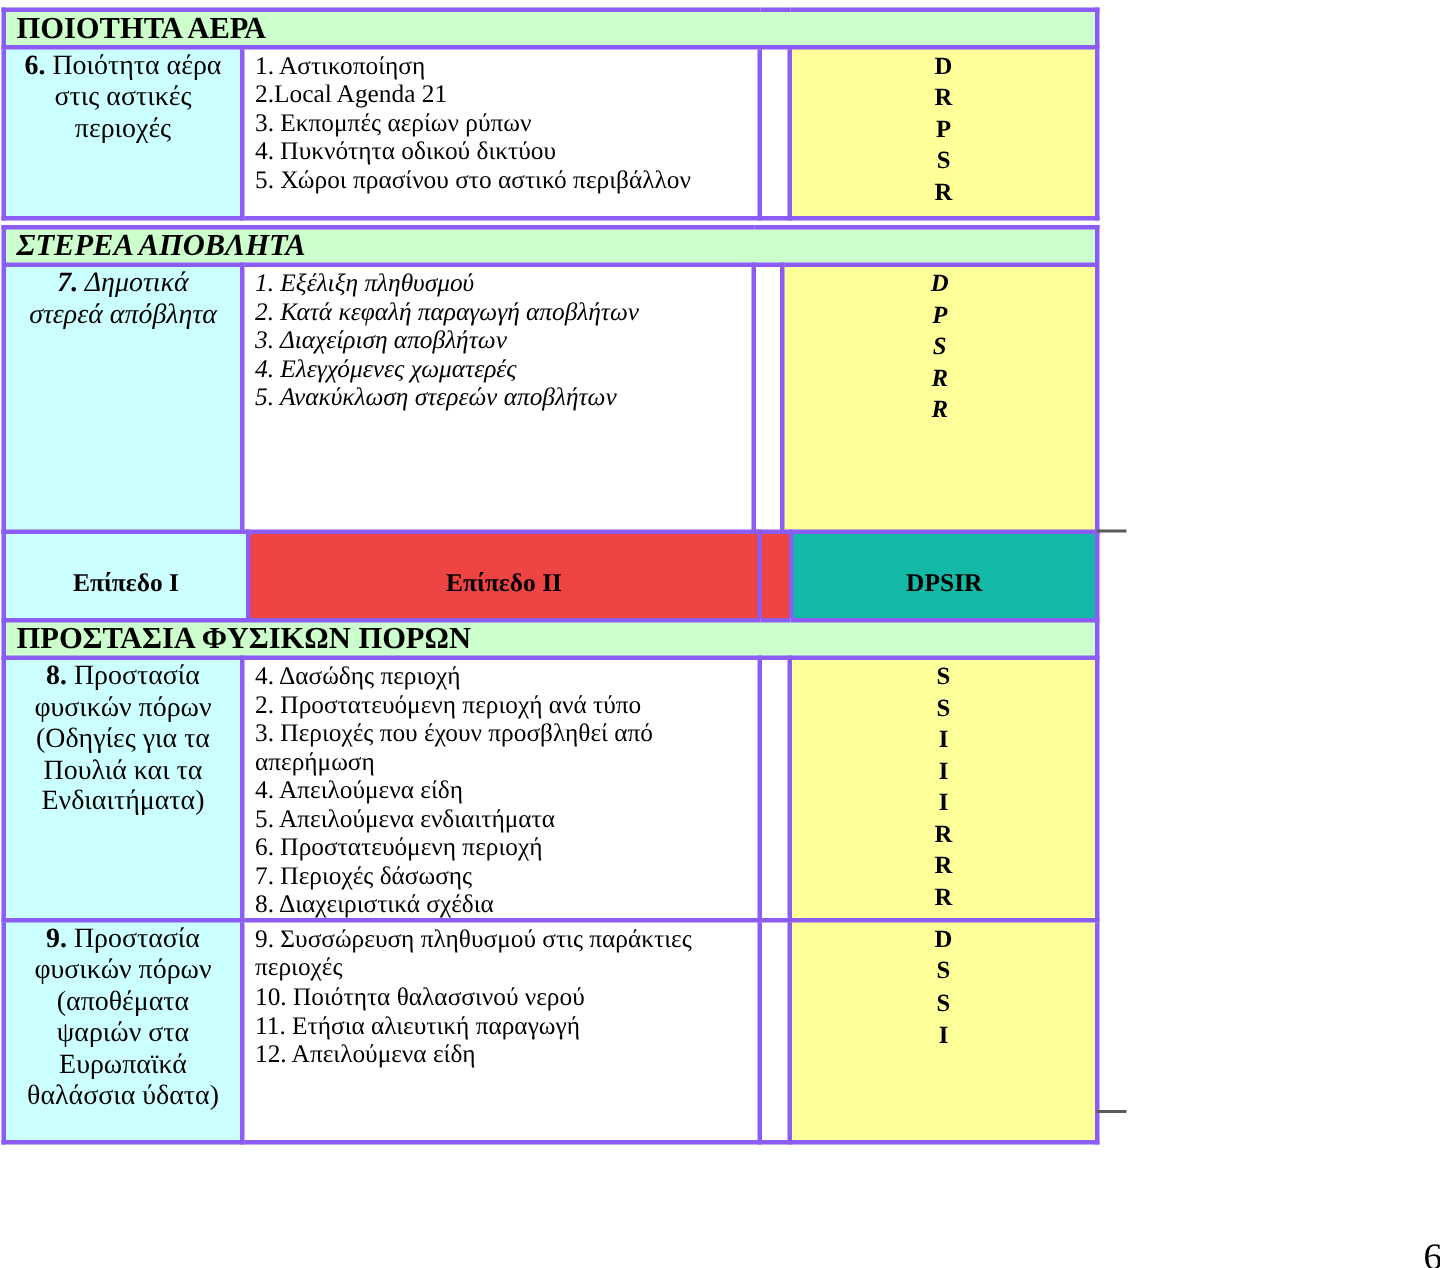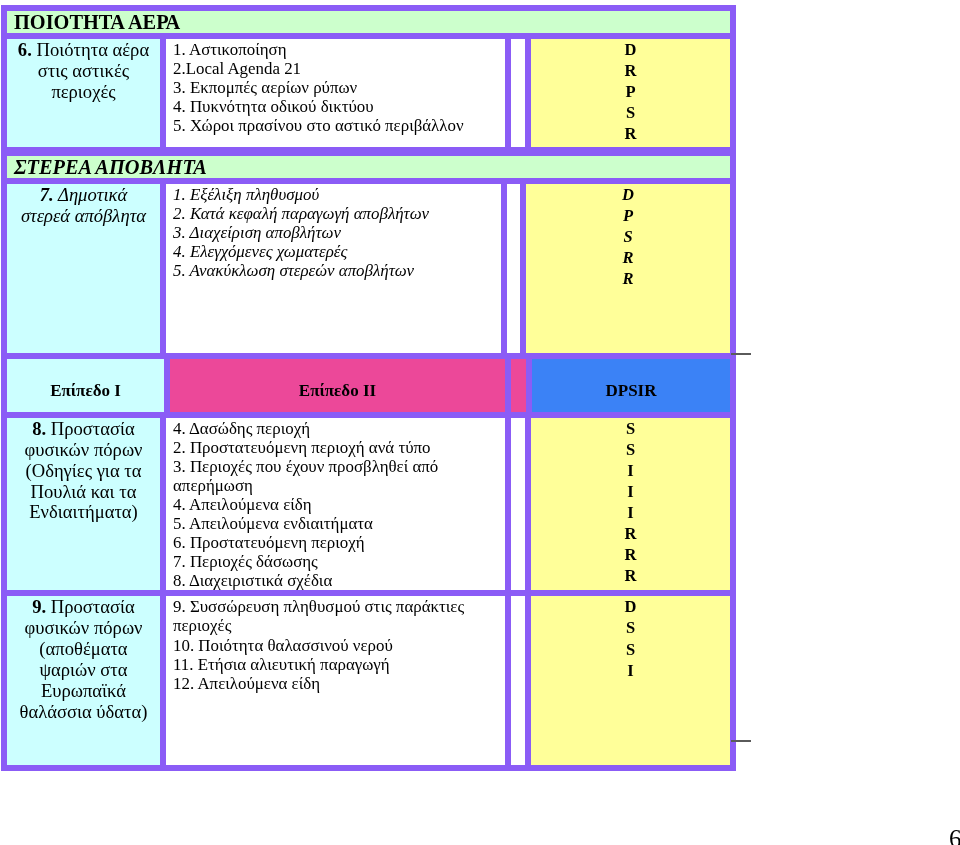--- a/index.html
+++ b/index.html
@@ -2,34 +2,34 @@
 <html><head>
 <meta charset="utf-8">
 <style>
   html,body{margin:0;padding:0;}
   body{width:960px;height:845px;background:#fff;color:#000;
        font-family:"Liberation Serif",serif;overflow:hidden;position:relative;}
   .slide{position:absolute;inset:0;width:960px;height:845px;transform:translateZ(0);}
 
   
   .tbl{position:absolute;border-collapse:collapse;table-layout:fixed;}
-  .tbl td{padding:0;vertical-align:top;border:6px solid #8b5cf6;box-sizing:border-box;}
+  .tbl td{padding:0;vertical-align:top;border:3px solid #8b5cf6;box-sizing:border-box;}
 
   .tbl td.hdr{background:#ccffcc;font-weight:bold;font-size:20.35px;line-height:22px;
        padding:0 0 0 7px;vertical-align:middle;height:22px;}
   .tbl td.c-ind{background:#ccffff;text-align:center;font-size:18.6px;line-height:20.85px;
          padding:1px 9px 0 9px;}
   .tbl td.c-list{background:#fff;font-size:16.9px;line-height:19.05px;padding:1px 8px 0 7px;margin-left:24px;}
   .tbl td.c-gap{background:#fff;}
   .tbl td.c-dps{background:#ffff99;text-align:center;font-size:16.5px;line-height:21.05px;
          padding-top:0px;font-weight:bold;}
   .tbl td.lvl{font-size:17px;font-weight:bold;text-align:center;vertical-align:middle;padding-top:10px;}
   .lvl.a{background:#ccffff;}
-  .lvl.b{background:#ec4899;}
-  .lvl.c{background:#3b82f6;}
+  .lvl.b{background:#ef4444;}
+  .lvl.c{background:#14b8a6;}
 
   #t1{left:1px;top:5px;width:729px;}
   #t1b{left:1px;top:150px;width:729px;font-style:italic;}
   #t1b td{border-bottom:none;}
   #t2{left:1px;top:353px;width:729px;height:59px;}
   #t2 td{border-bottom:none;}
   #t3{left:1px;top:412px;width:729px;}
 
   
   #t1 tr:nth-child(1) td{height:24px}
@@ -140,20 +140,23 @@
 
   <table class="tbl" id="t3">
     <colgroup>
         <col style="width:159px">
         <col style="width:345px">
         <col style="width:20px">
         <col style="width:205px">
       </colgroup>
     <tbody>
       <tr>
+        <td class="hdr" colspan="4">ΠΡΟΣΤΑΣΙΑ ΦΥΣΙΚΩΝ ΠΟΡΩΝ</td>
+      </tr>
+      <tr>
         <td class="c-ind">
           <b>8.</b>
           <span>Προστασία φυσικών πόρων (Οδηγίες για τα Πουλιά και τα Ενδιαιτήματα)</span>
         </td>
         <td class="c-list">
             <div>4. Δασώδης περιοχή</div>
             <div>2. Προστατευόμενη περιοχή ανά τύπο</div>
             <div>3. Περιοχές που έχουν προσβληθεί από απερήμωση</div>
             <div>4. Απειλούμενα είδη</div>
             <div>5. Απειλούμενα ενδιαιτήματα</div>

